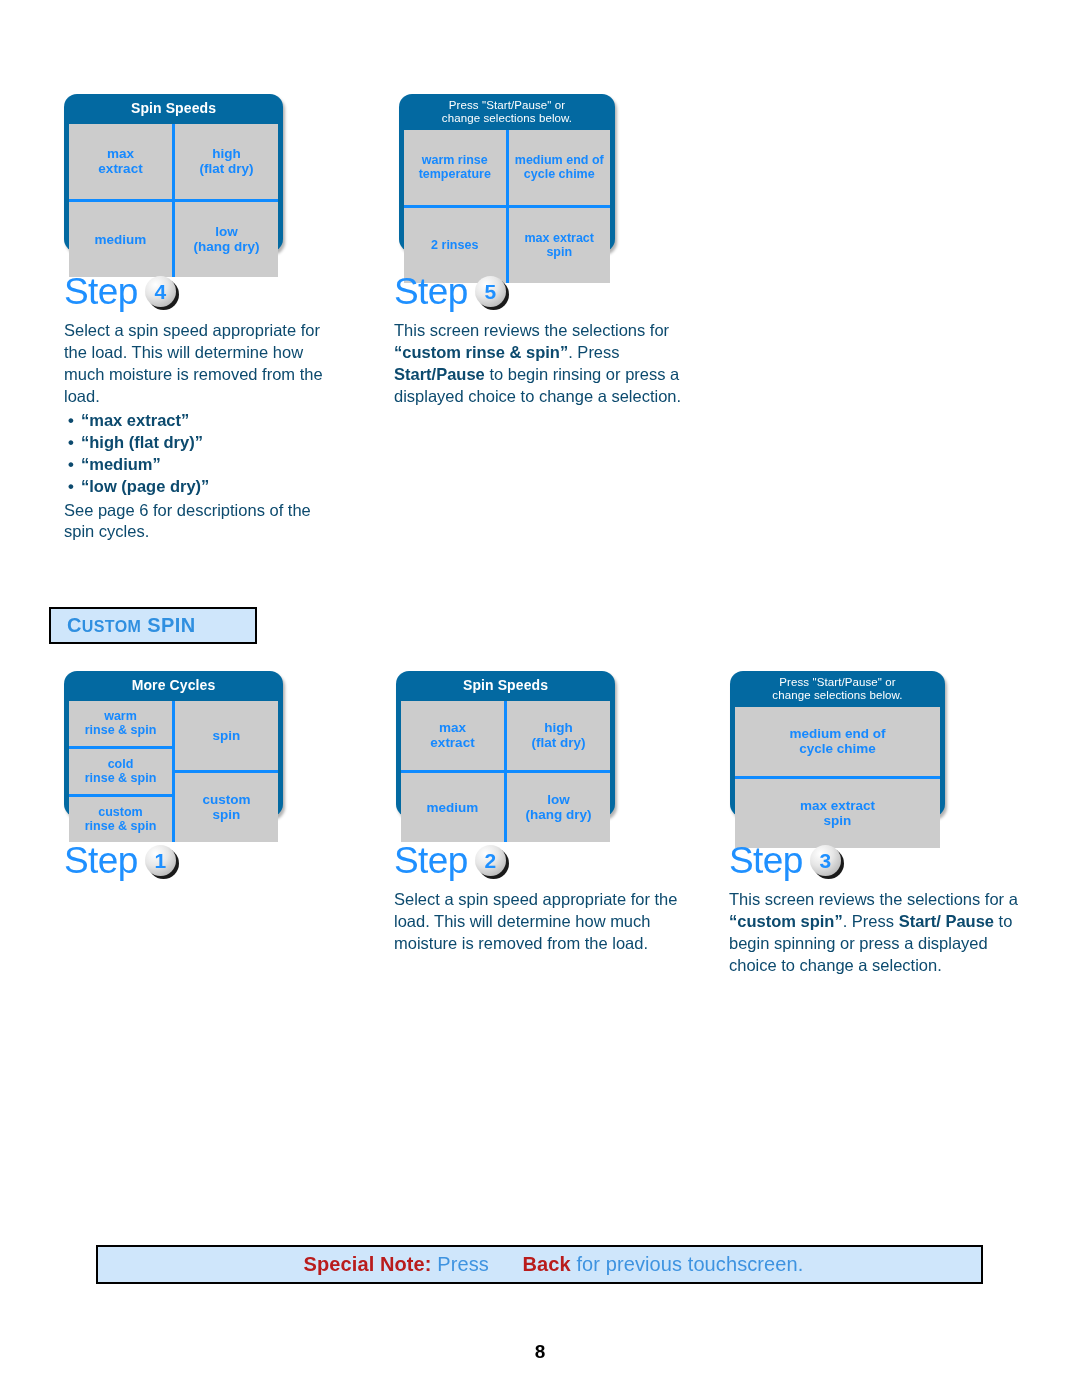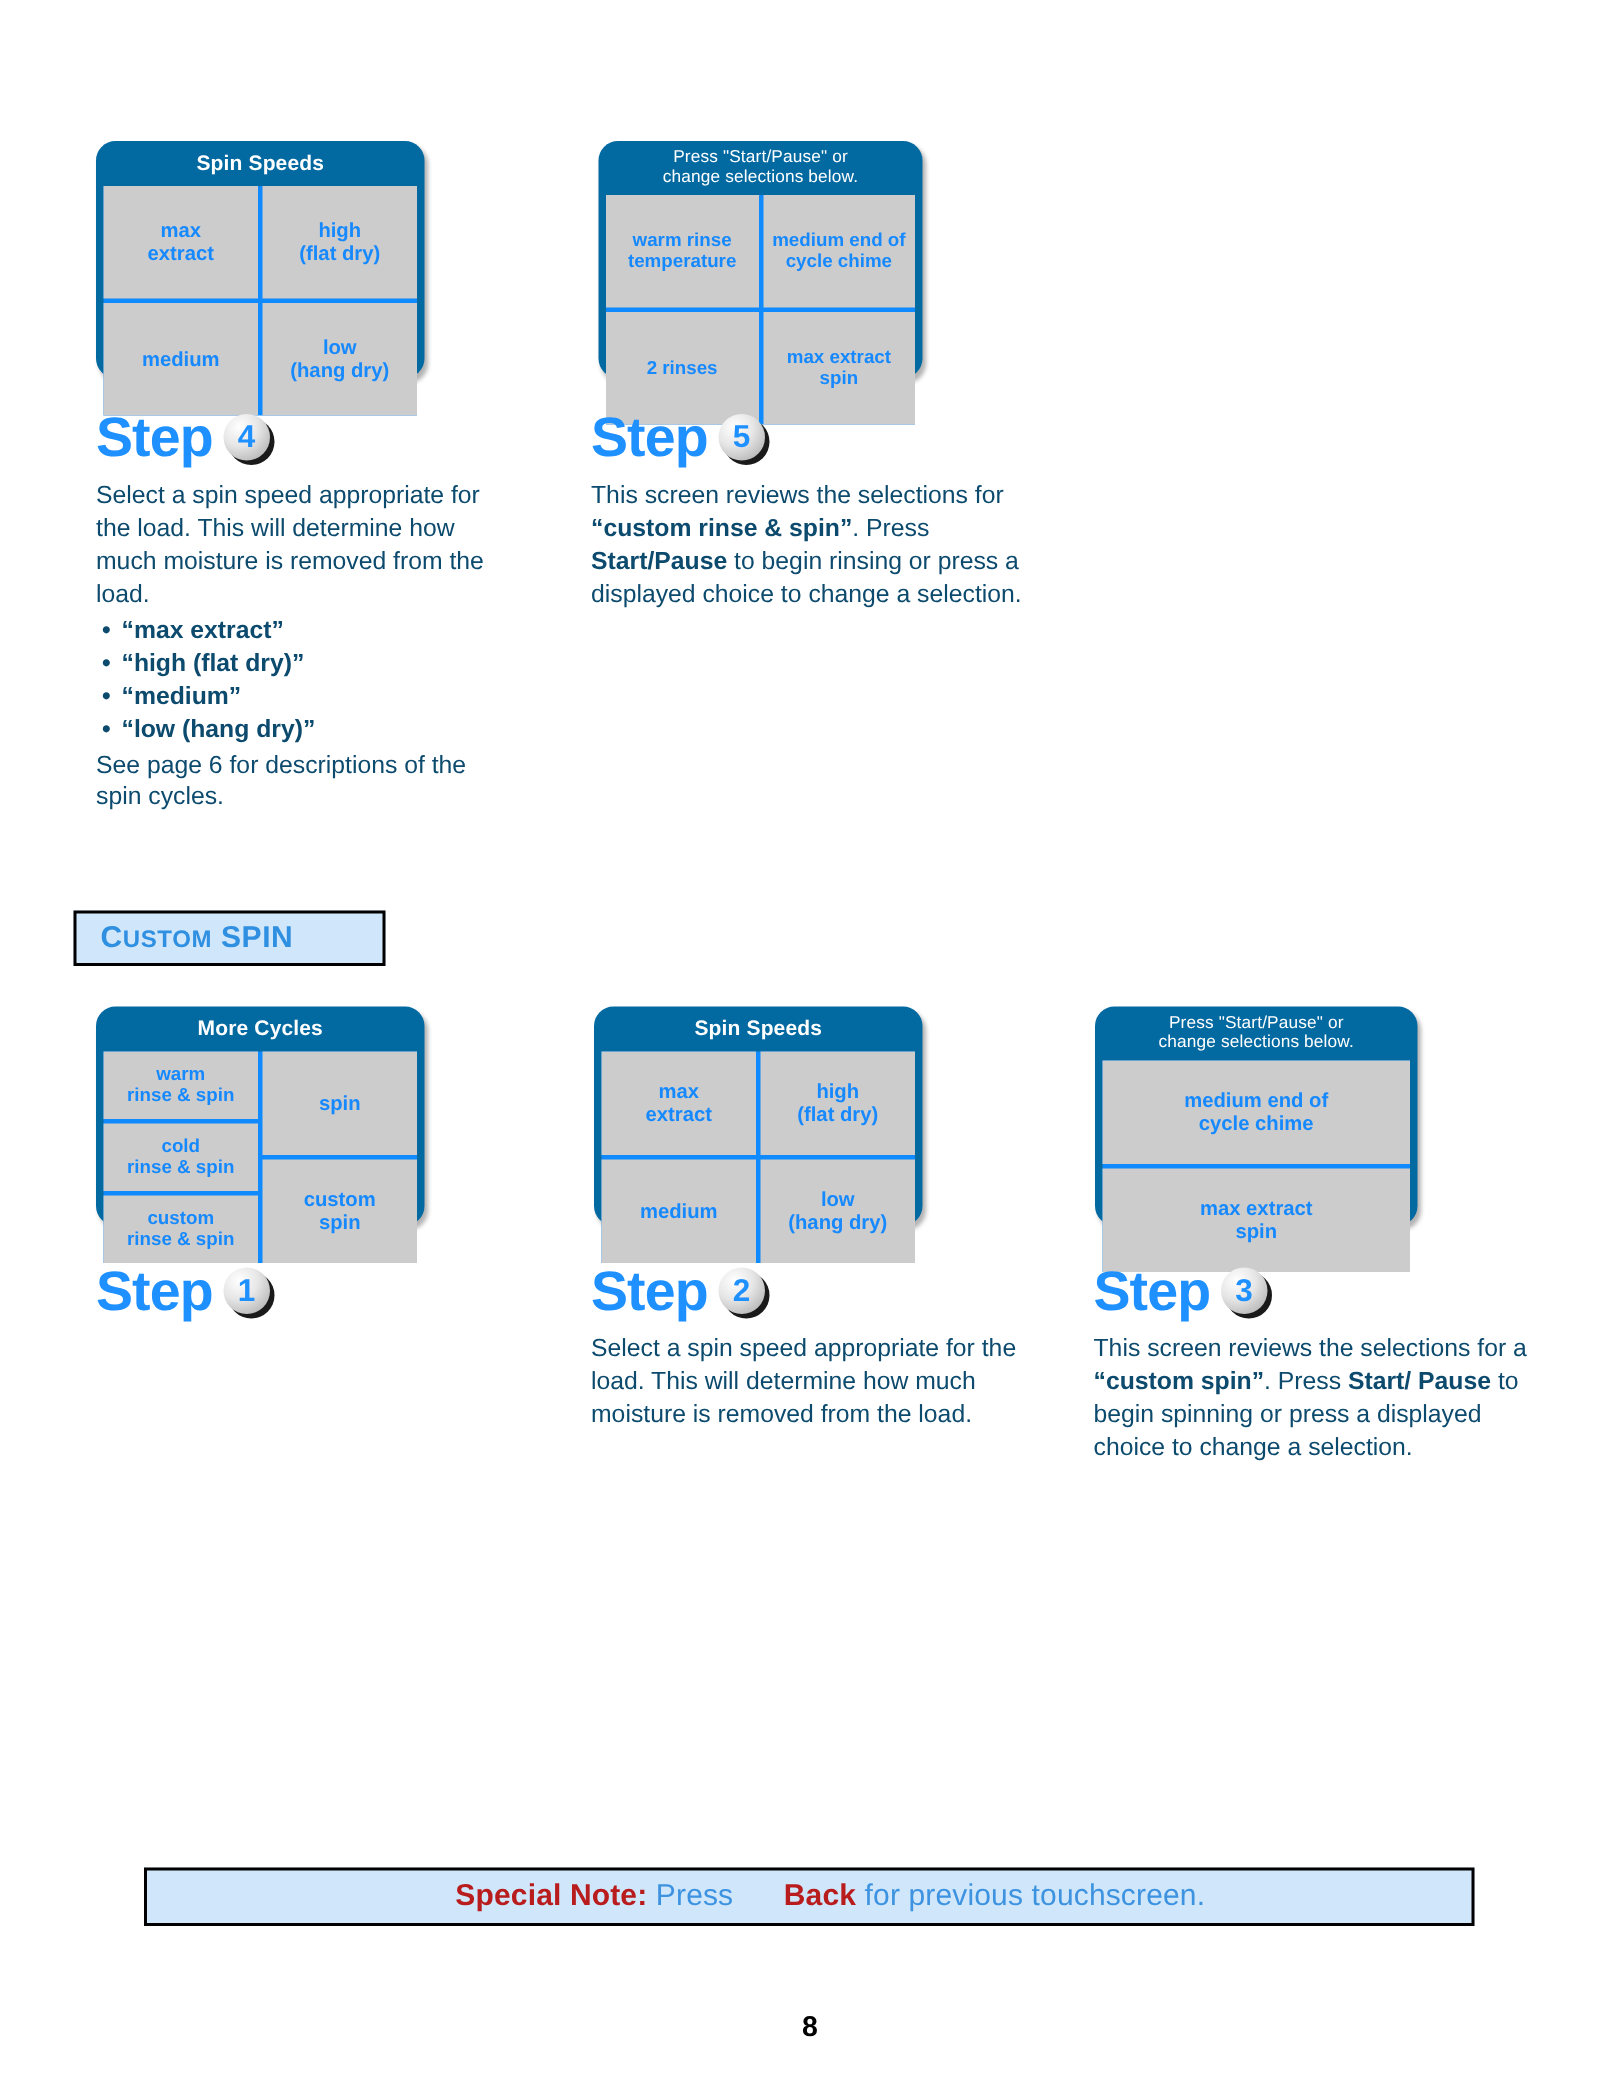--- a/index.html
+++ b/index.html
@@ -76,21 +76,21 @@
 
   
   .step-head {
     position: absolute;
     display: flex;
     align-items: center;
     gap: 7px;
   }
   .step-word {
     color: #1f90ff;
-    font-weight: bold;
+    font-weight: normal;
     font-size: 37px;
     letter-spacing: -0.6px;
     line-height: 1;
   }
   .step-badge {
     position: relative;
     width: 31px;
     height: 31px;
   }
   .step-badge::before {
@@ -241,21 +241,21 @@
       <span class="badge-face">4</span>
     </span>
   </div>
 
   <div class="para" style="left:64px; top:320px; width:262px;">
     <span>Select a spin speed appropriate for the load. This will determine how much moisture is removed from the load.</span>
     <ul class="bullets">
       <li>“max extract”</li>
       <li>“high (flat dry)”</li>
       <li>“medium”</li>
-      <li>“low (hang dry)”</li>
+      <li>“low (page dry)”</li>
     </ul>
     <span>See page 6 for descriptions of the spin cycles.</span>
   </div>
 
   <div class="step-head" style="left:394px; top:273px;">
     <span class="step-word">Step</span>
     <span class="step-badge">
       <span class="badge-face">5</span>
     </span>
   </div>

